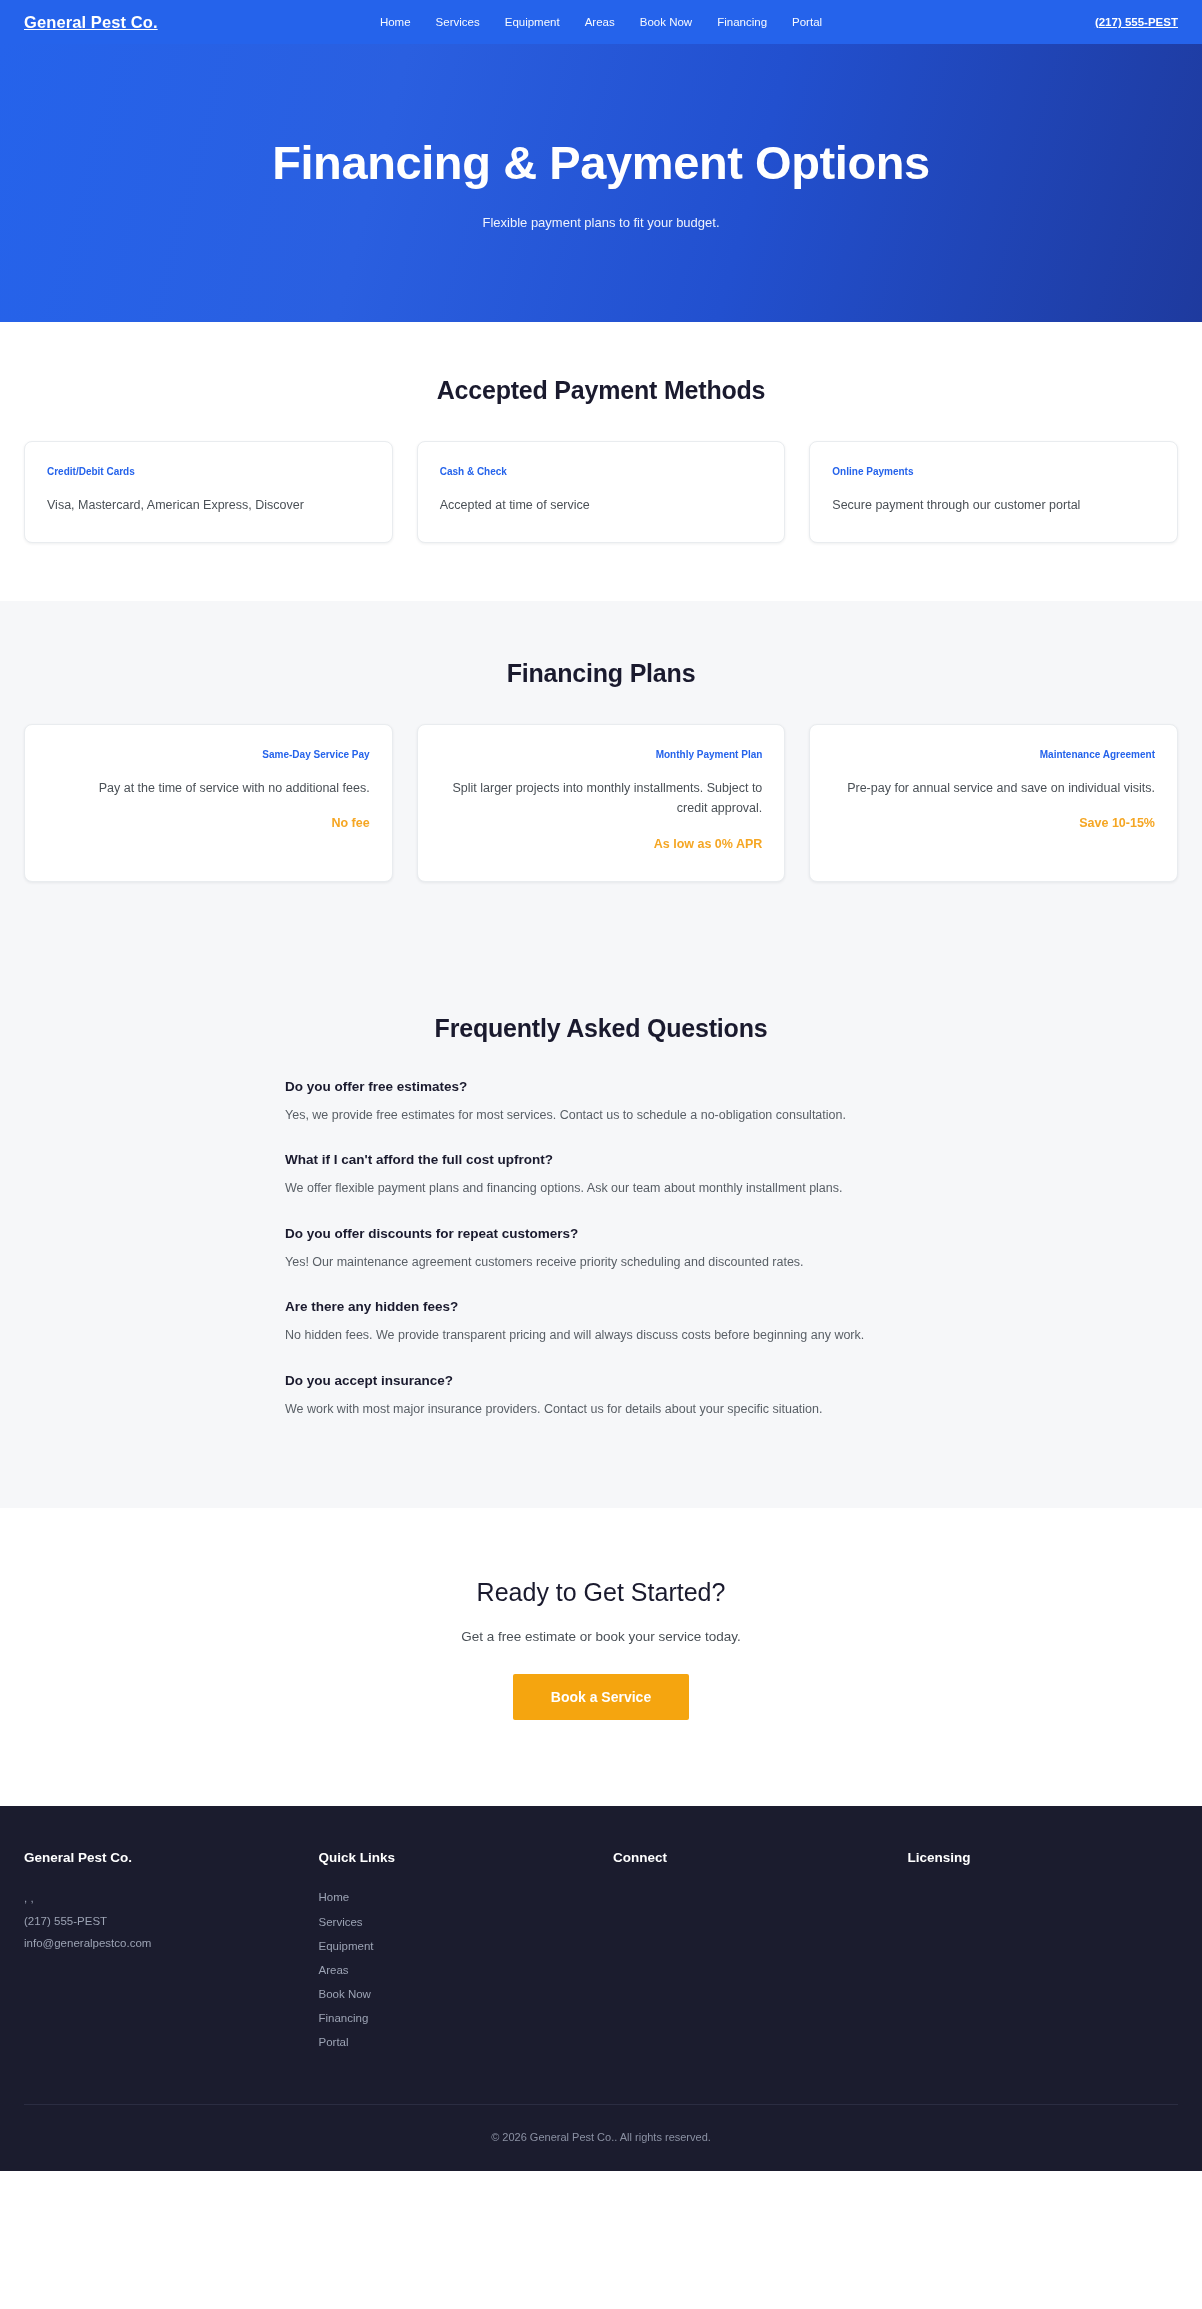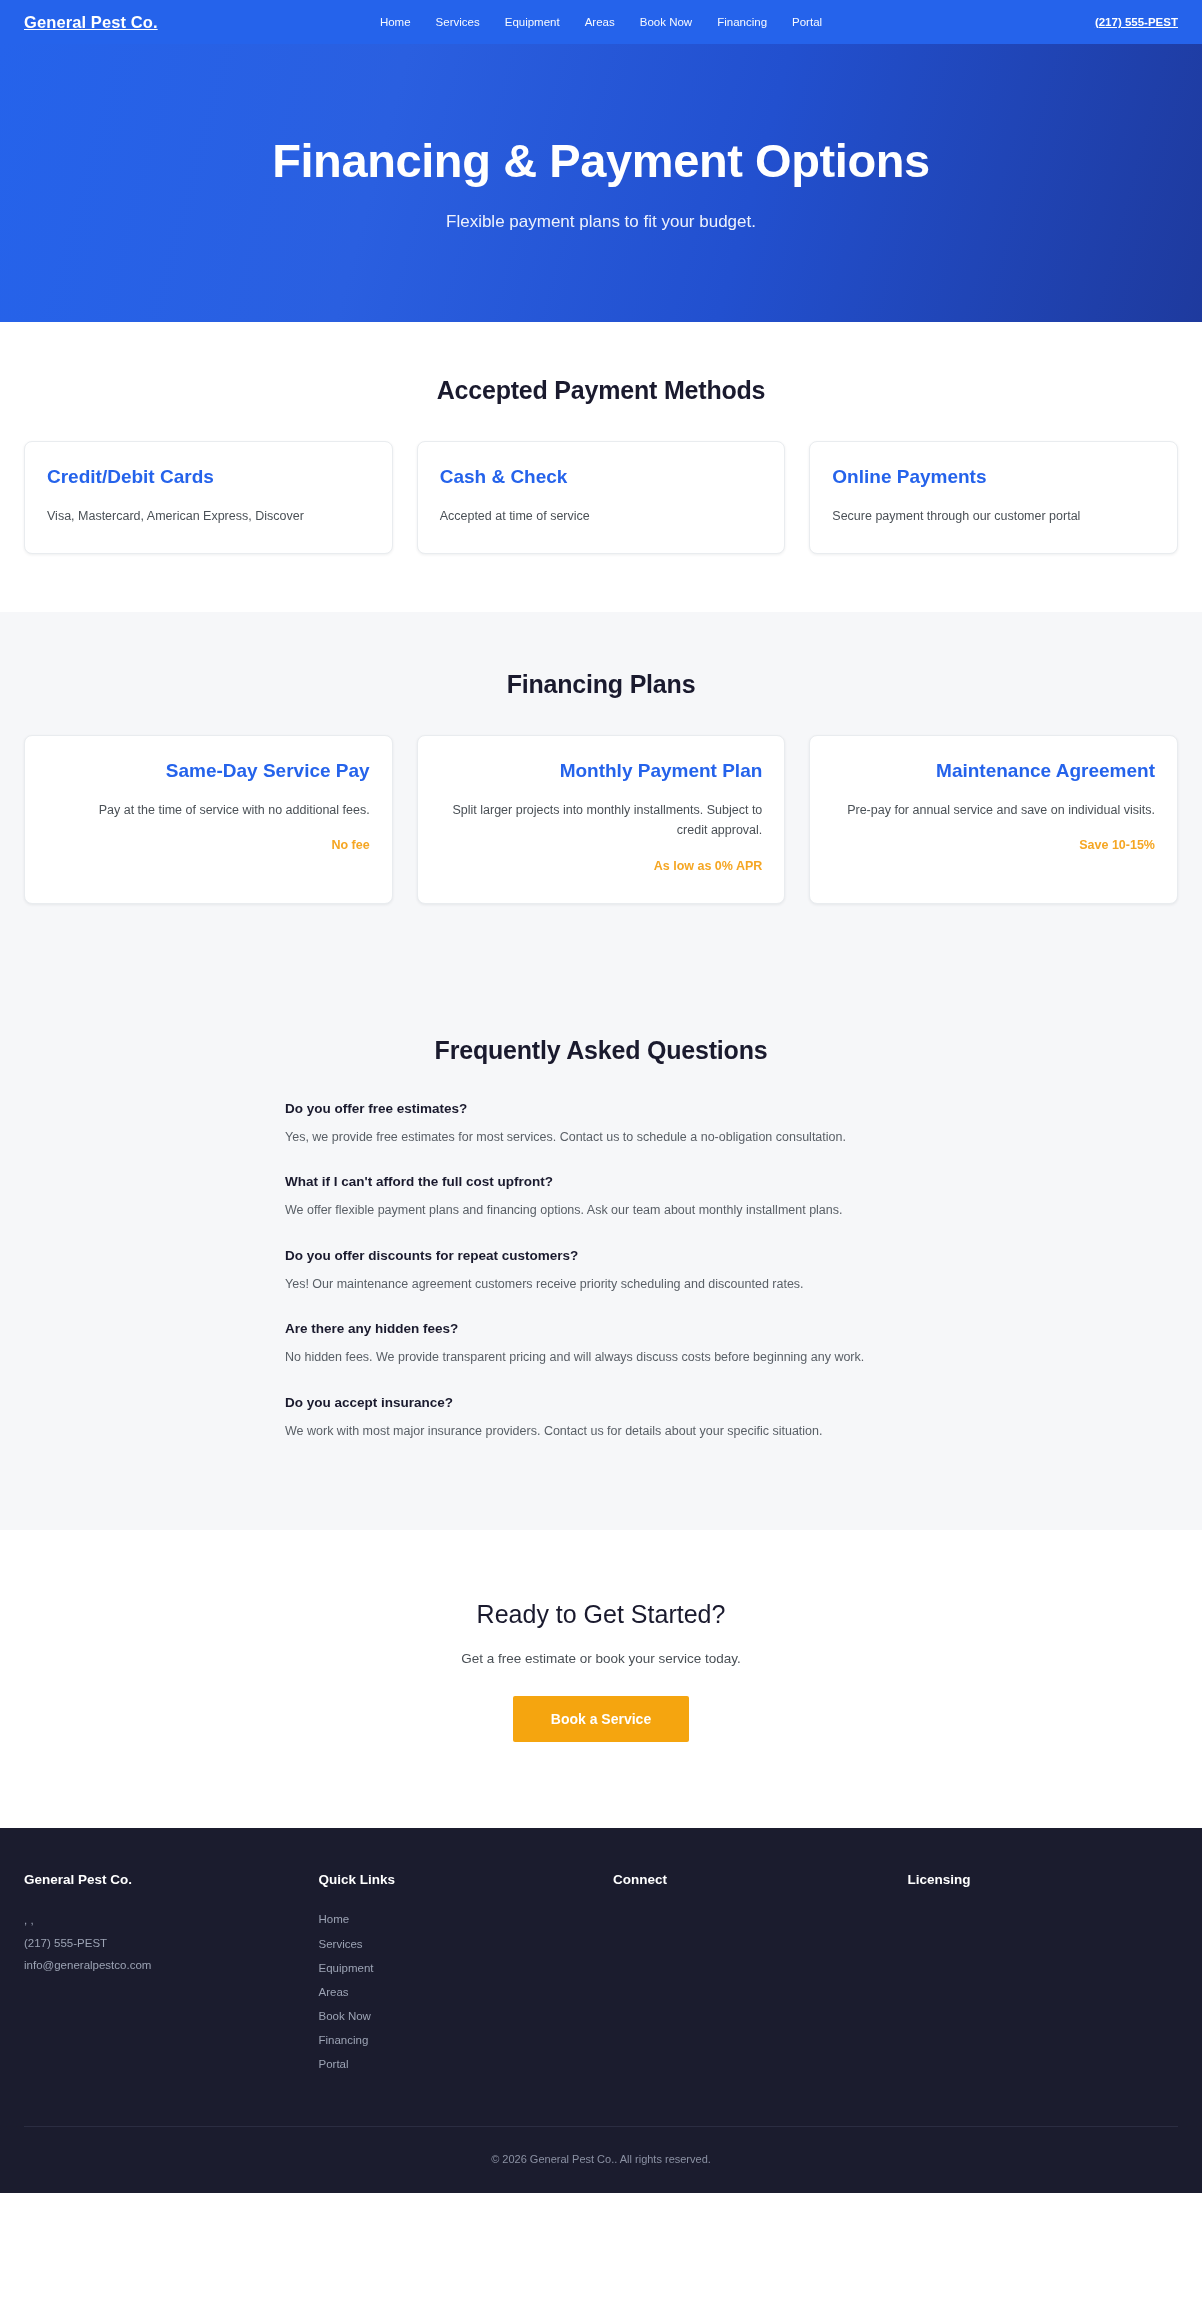--- a/index.html
+++ b/index.html
@@ -68,21 +68,21 @@
   }
   .hero-title {
     font-size: 47px;
     font-weight: bold;
     color: #ffffff;
     line-height: 1.15;
     letter-spacing: -0.4px;
   }
   .hero-sub {
     margin-top: 24px;
-    font-size: 17px;
+    font-size: 13px;
     color: #eef2fd;
     font-weight: normal;
   }
 
   
   .section { padding: 54px 12px 58px; }
   .section.alt { background: #f6f7f9; }
   .section.plans { padding: 58px 24px 70px; }
   .section.faq { padding: 62px 24px 88px; }
   .section.cta { padding: 70px 24px 86px; background: #ffffff; }
@@ -105,21 +105,21 @@
     margin-top: 36px;
   }
   .card {
     background: #ffffff;
     border: 1px solid #e9ecef;
     border-radius: 8px;
     padding: 24px 22px 26px;
     box-shadow: 0 1px 3px rgba(16, 24, 40, 0.07);
   }
   .card-title {
-    font-size: 19px;
+    font-size: 10px;
     font-weight: bold;
     color: #2563eb;
     margin-bottom: 18px;
   }
   .card-desc {
     font-size: 12.5px;
     color: #4a5056;
     line-height: 1.65;
   }
   .card-note {

